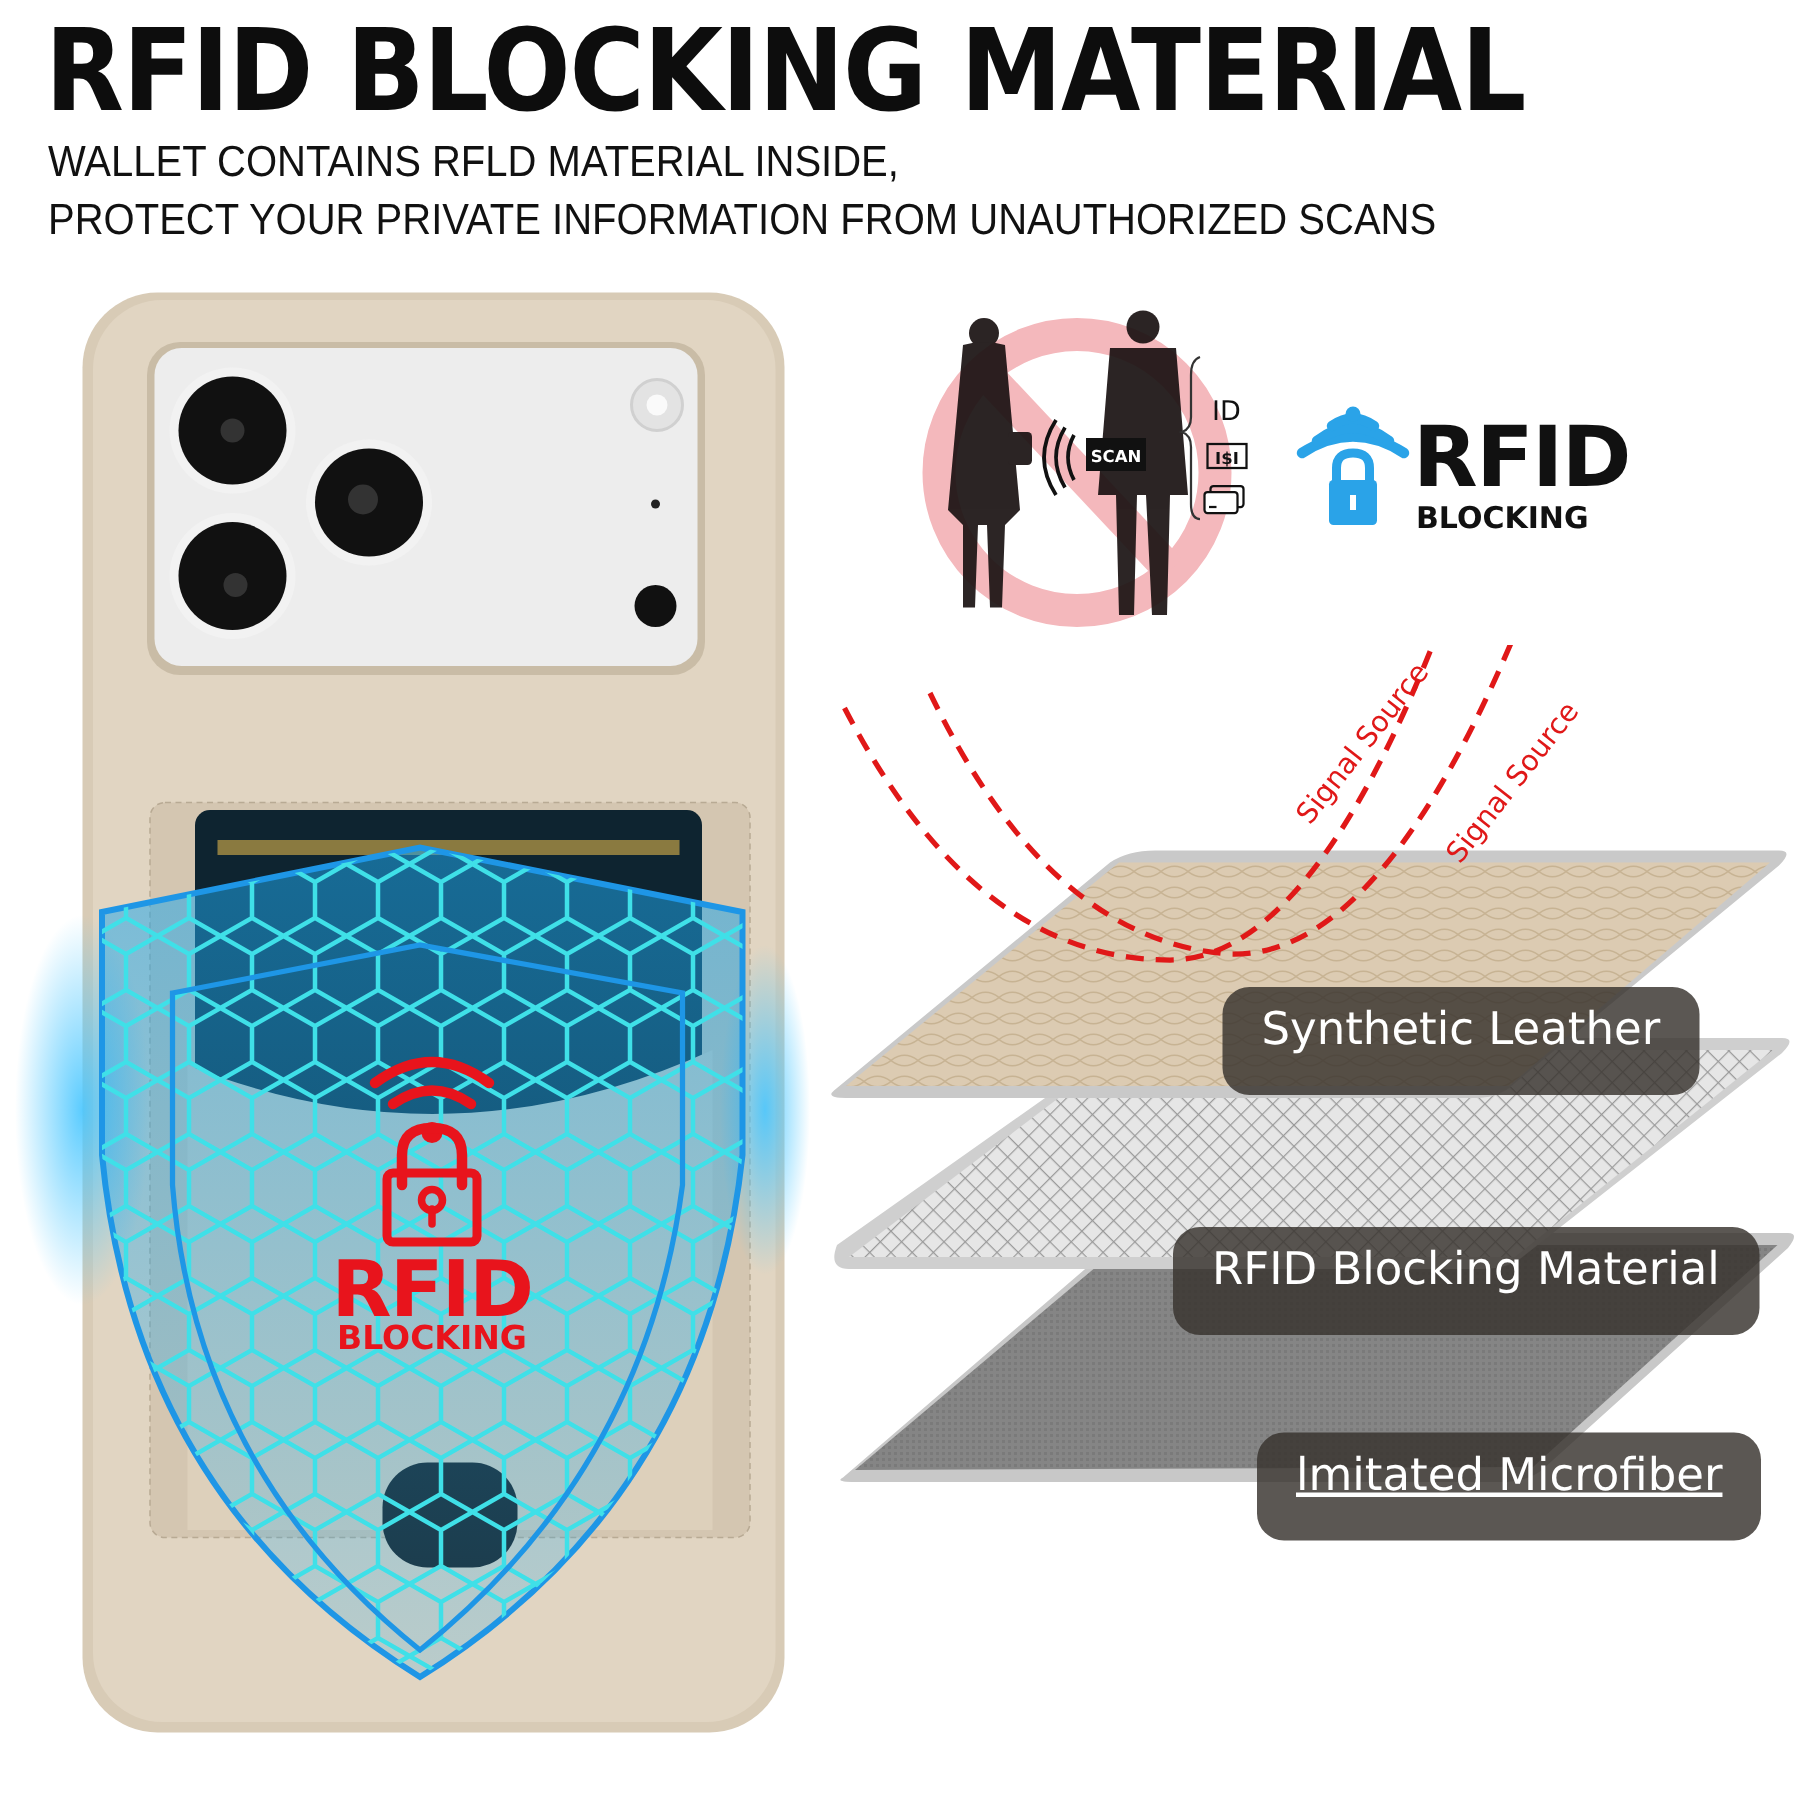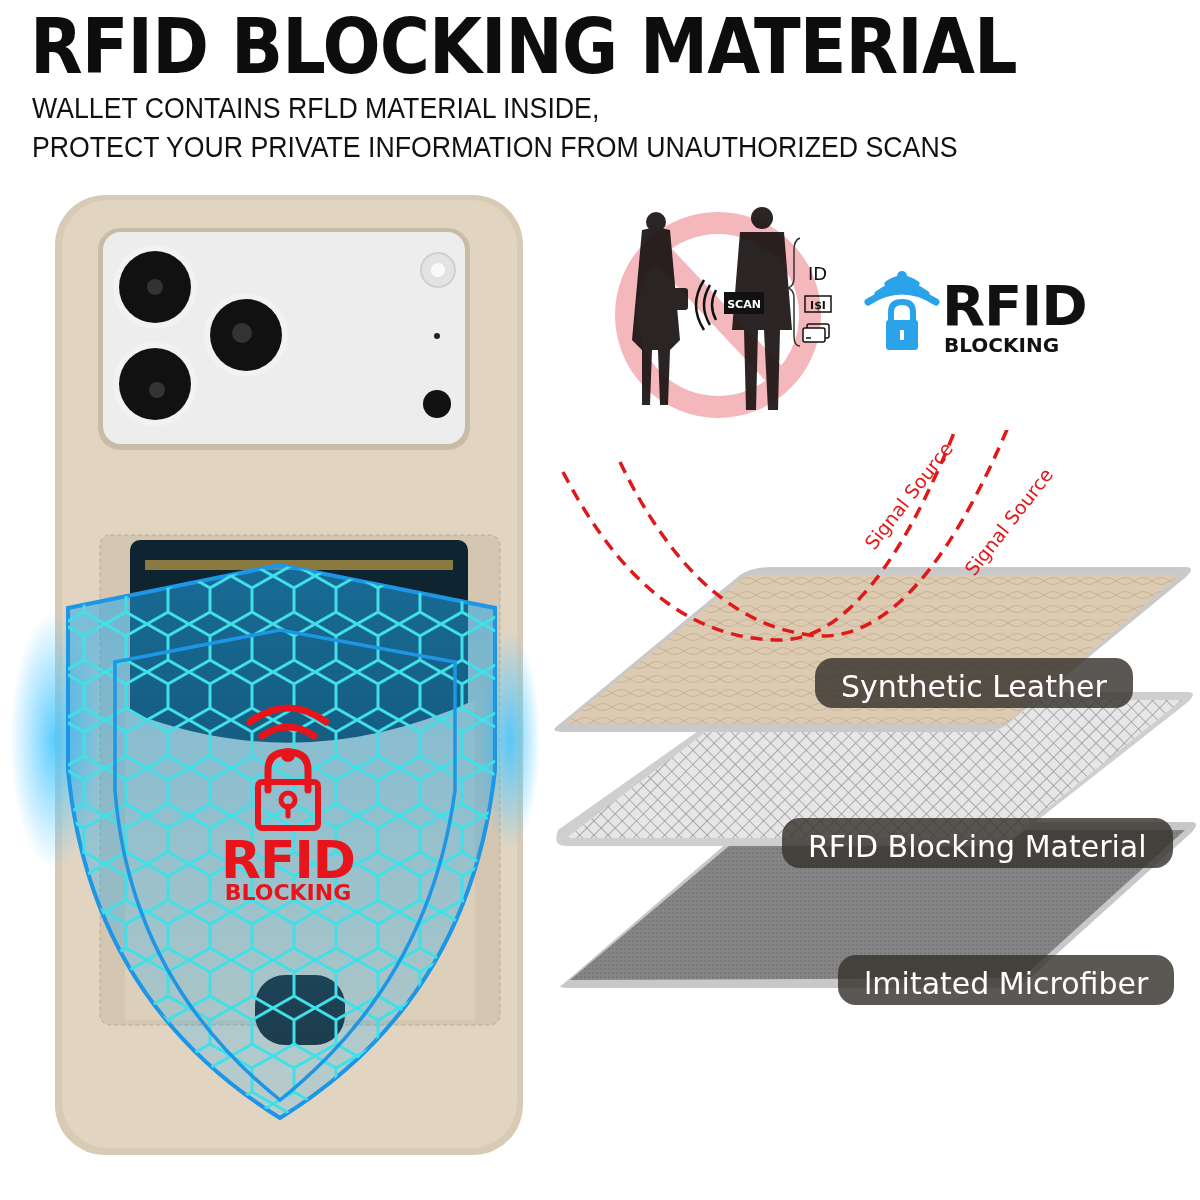--- a/index.html
+++ b/index.html
@@ -1,21 +1,21 @@
 <!DOCTYPE html>
 <html><head>
 <meta charset="utf-8">
 <style>
   html,body{margin:0;padding:0;background:#ffffff;}
   body{width:1200px;height:1200px;position:relative;overflow:hidden;font-family:"Liberation Sans",sans-serif;}
   .title{position:absolute;left:30px;top:2px;font-family:"DejaVu Sans",sans-serif;font-size:76px;font-weight:700;letter-spacing:-1px;color:#0d0d0d;transform:scaleX(0.9);transform-origin:left top;white-space:nowrap;line-height:90px;}
   .sub{position:absolute;left:32px;font-family:"Liberation Sans",sans-serif;font-size:29px;color:#111;transform:scaleX(0.92);transform-origin:left top;white-space:nowrap;}
   .sub1{top:92px;} .sub2{top:131px;}
   .abs{position:absolute;}
-  .pill{position:absolute;background:rgba(55,50,45,0.82);color:#fff;border-radius:18px;font-family:"DejaVu Sans",sans-serif;font-size:30px;padding:0 26px;height:50px;line-height:58px;white-space:nowrap;}
+  .pill{position:absolute;background:rgba(55,50,45,0.82);color:#fff;border-radius:18px;font-family:"DejaVu Sans",sans-serif;font-size:30px;padding:0 26px;height:72px;line-height:58px;white-space:nowrap;}
   .rfid-logo-text{position:absolute;font-family:"DejaVu Sans",sans-serif;font-weight:800;color:#111;}
 </style>
 </head>
 <body>
 
 <div class="title">RFID BLOCKING MATERIAL</div>
 <div class="sub sub1">WALLET CONTAINS RFLD MATERIAL INSIDE,</div>
 <div class="sub sub2">PROTECT YOUR PRIVATE INFORMATION FROM UNAUTHORIZED SCANS</div>
 
 <svg class="abs" style="left:0;top:180px" width="560" height="1020" viewBox="0 180 560 1020">
@@ -156,13 +156,13 @@
     <path d="M620 462 Q700 628 820 636 Q950 640 1065 268"></path>
   </g>
   <path d="M1000 264 L1030 252 L1018 284 Z" fill="#e01818"></path>
   <path d="M1058 258 L1088 246 L1076 278 Z" fill="#e01818"></path>
 </svg>
 <div class="abs" style="left:860px;top:540px;transform:rotate(-52deg);transform-origin:left top;color:#e01818;font-family:'DejaVu Sans',sans-serif;font-size:19px;white-space:nowrap;">Signal Source</div>
 <div class="abs" style="left:960px;top:566px;transform:rotate(-52deg);transform-origin:left top;color:#e01818;font-family:'DejaVu Sans',sans-serif;font-size:19px;white-space:nowrap;">Signal Source</div>
 
 <div class="pill" style="left:815px;top:658px;">Synthetic Leather</div>
 <div class="pill" style="left:782px;top:818px;">RFID Blocking Material</div>
-<div class="pill" style="left:838px;top:955px;">lmitated Microfiber</div>
+<div class="pill" style="left:838px;top:955px;text-decoration:underline;">lmitated Microfiber</div>
 
 </body></html>

